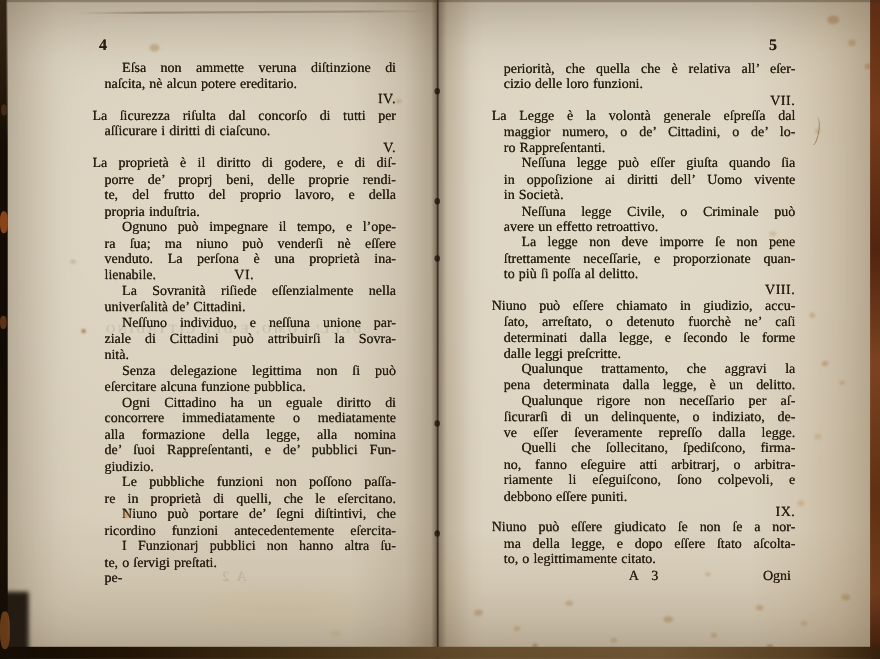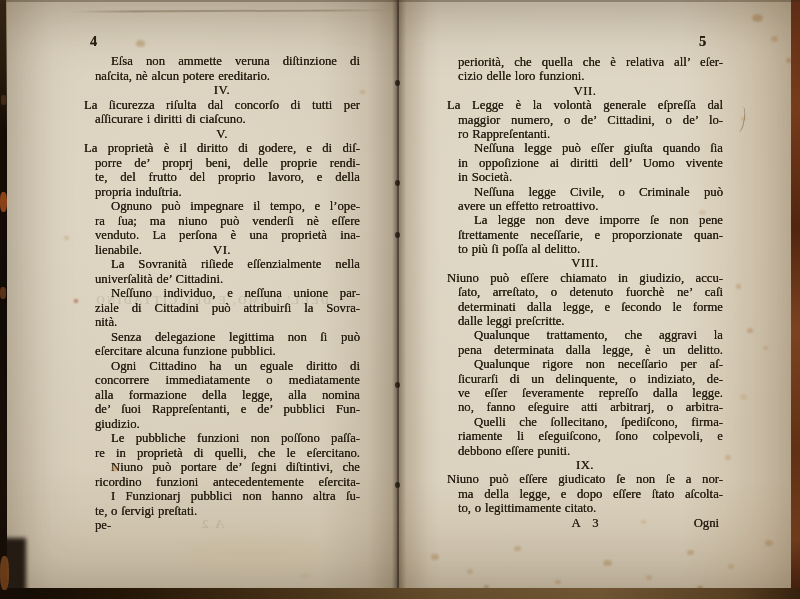--- a/index.html
+++ b/index.html
@@ -33,21 +33,21 @@
     font-size:12.7px;line-height:14.5px;height:14.5px;
     color:#271f13;
     text-shadow:0 0 0.4px rgba(36,27,15,0.85), 0.25px 0.25px 0 rgba(36,27,15,0.28);
     word-spacing:0.6px;
   }
   #rightText .tline{line-height:14.4px;height:14.4px;}
   .i0{padding-left:0;}
   .i1{padding-left:11px;}
   .i2{padding-left:27px;}
   .just{text-align:justify;text-align-last:justify;}
-  .al-c{text-align:center;padding-left:0;letter-spacing:0.5px;}
+  .al-c{text-align:right;padding-left:0;letter-spacing:0.5px;}
   .al-r{text-align:left;padding-right:28px;}
   .cmid{position:absolute;left:50%;transform:translateX(-50%);letter-spacing:0.5px;}
   .sigc{position:absolute;left:50%;transform:translateX(-50%);word-spacing:9px;text-align:center;}
   .sigr{position:absolute;right:4px;}
   .folio{position:absolute;font-size:14.5px;font-weight:700;color:#271f13;z-index:2;
          text-shadow:0 0 0.5px rgba(36,27,15,0.8);}
   #folioL{left:84px;top:33px;}
   #folioR{left:302px;top:33px;}
   .ghost{
     position:absolute;z-index:1;white-space:nowrap;
@@ -116,21 +116,21 @@
       <div class="tline i2 just"><span>Ognuno può impegnare il tempo, e l’ope-</span></div>
       <div class="tline i1 just"><span>ra ſua; ma niuno può venderſi nè eſſere</span></div>
       <div class="tline i1 just"><span>venduto. La perſona è una proprietà ina-</span></div>
       <div class="tline i1"><span>lienabile.</span><span class="cmid">VI.</span></div>
       <div class="tline i2 just"><span>La Sovranità riſiede eſſenzialmente nella</span></div>
       <div class="tline i1"><span>univerſalità de’ Cittadini.</span></div>
       <div class="tline i2 just"><span>Neſſuno individuo, e neſſuna unione par-</span></div>
       <div class="tline i1 just"><span>ziale di Cittadini può attribuirſi la Sovra-</span></div>
       <div class="tline i1"><span>nità.</span></div>
       <div class="tline i2 just"><span>Senza delegazione legittima non ſi può</span></div>
-      <div class="tline i1"><span>eſercitare alcuna funzione pubblici.</span></div>
+      <div class="tline i1"><span>eſercitare alcuna funzione pubblica.</span></div>
       <div class="tline i2 just"><span>Ogni Cittadino ha un eguale diritto di</span></div>
       <div class="tline i1 just"><span>concorrere immediatamente o mediatamente</span></div>
       <div class="tline i1 just"><span>alla formazione della legge, alla nomina</span></div>
       <div class="tline i1 just"><span>de’ ſuoi Rappreſentanti, e de’ pubblici Fun-</span></div>
       <div class="tline i1"><span>giudizio.</span></div>
       <div class="tline i2 just"><span>Le pubbliche funzioni non poſſono paſſa-</span></div>
       <div class="tline i1 just"><span>re in proprietà di quelli, che le eſercitano.</span></div>
       <div class="tline i2 just"><span>Niuno può portare de’ ſegni diſtintivi, che</span></div>
       <div class="tline i1 just"><span>ricordino funzioni antecedentemente eſercita-</span></div>
       <div class="tline i2 just"><span>I Funzionarj pubblici non hanno altra ſu-</span></div>
@@ -163,22 +163,22 @@
       <div class="tline i1 al-c"><span>VIII.</span></div>
       <div class="tline i0 just"><span>Niuno può eſſere chiamato in giudizio, accu-</span></div>
       <div class="tline i1 just"><span>ſato, arreſtato, o detenuto fuorchè ne’ caſi</span></div>
       <div class="tline i1 just"><span>determinati dalla legge, e ſecondo le forme</span></div>
       <div class="tline i1"><span>dalle leggi preſcritte.</span></div>
       <div class="tline i2 just"><span>Qualunque trattamento, che aggravi la</span></div>
       <div class="tline i1 just"><span>pena determinata dalla legge, è un delitto.</span></div>
       <div class="tline i2 just"><span>Qualunque rigore non neceſſario per aſ-</span></div>
       <div class="tline i1 just"><span>ſicurarſi di un delinquente, o indiziato, de-</span></div>
       <div class="tline i1 just"><span>ve eſſer ſeveramente repreſſo dalla legge.</span></div>
+      <div class="tline i2 just"><span>Quelli che ſollecitano, ſpediſcono, firma-</span></div>
       <div class="tline i1 just"><span>no, fanno eſeguire atti arbitrarj, o arbitra-</span></div>
-      <div class="tline i2 just"><span>Quelli che ſollecitano, ſpediſcono, firma-</span></div>
       <div class="tline i1 just"><span>riamente li eſeguiſcono, ſono colpevoli, e</span></div>
       <div class="tline i1"><span>debbono eſſere puniti.</span></div>
       <div class="tline i1 al-c"><span>IX.</span></div>
       <div class="tline i0 just"><span>Niuno può eſſere giudicato ſe non ſe a nor-</span></div>
       <div class="tline i1 just"><span>ma della legge, e dopo eſſere ſtato aſcolta-</span></div>
       <div class="tline i1"><span>to, o legittimamente citato.</span></div>
       <div class="tline i1">
         <span class="sigc">A 3</span>
         <span class="sigr">Ogni</span>
       </div>

